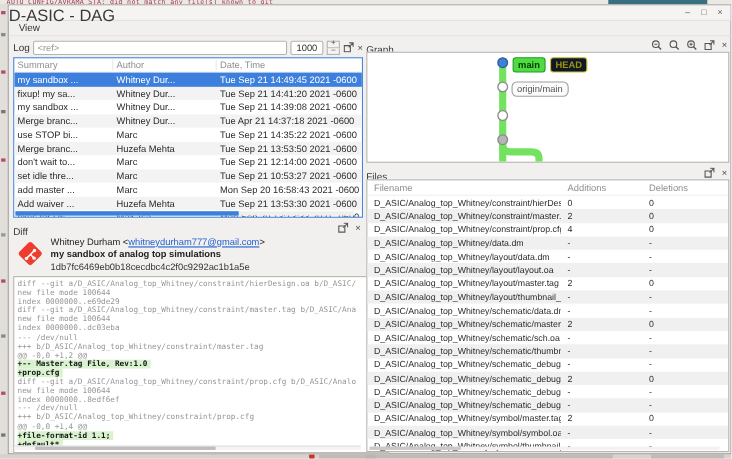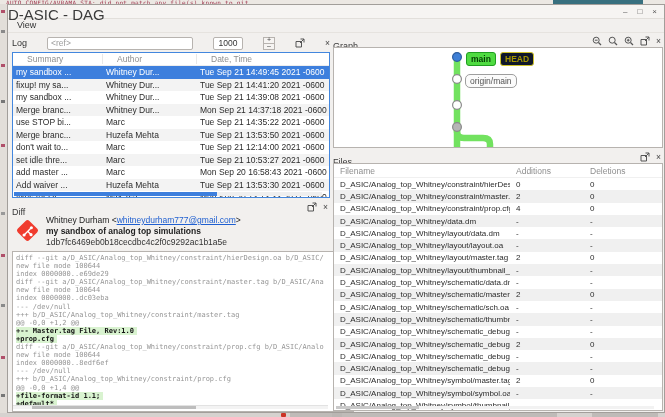--- a/index.html
+++ b/index.html
@@ -23,36 +23,36 @@
   .winctl{position:absolute;right:7px;top:0;height:13px;display:flex;gap:10px;align-items:center;color:#5a5a5a;font-size:8px;line-height:8px;}
   .menubar{position:absolute;left:0;top:13px;right:0;height:14px;font-size:9px;color:#333;border-bottom:1px solid #e6e3df;}
   .menu-item{display:inline-block;padding:2px 9px 0 9px;}
 
   .panel-title{font-size:9px;color:#3a3a3a;}
   .panel-head{position:absolute;height:12px;}
   .panel-icons{position:absolute;right:2px;top:0;display:flex;gap:6px;align-items:center;height:12px;}
   .xglyph{font-size:8.5px;color:#444;line-height:8px;}
 
   
-  .log-toolbar{position:absolute;left:4px;top:30px;width:318px;height:16px;display:flex;align-items:center;gap:20px;font-size:9px;color:#333;}
+  .log-toolbar{position:absolute;left:4px;top:30px;width:318px;height:16px;display:flex;align-items:center;gap:3px;font-size:9px;color:#333;}
   .ref-input,.count-input{height:13px;border:1px solid #b7b3af;background:#fff;font-family:"Liberation Sans",sans-serif;
      font-size:8.5px;padding:0 3px;box-sizing:border-box;border-radius:2px;color:#333;outline:none;}
   .ref-input{flex:1;}
   .ref-input::placeholder{color:#9c9c9c;}
   .count-input{width:30px;text-align:center;}
   .spinner{width:12px;height:13px;display:flex;flex-direction:column;}
   .spin-btn{flex:1;border:1px solid #b7b3af;background:#f6f4f2;font-size:7px;line-height:4px;text-align:center;color:#444;box-sizing:border-box;cursor:default;}
   .spin-btn.dn{border-top:none;}
 
   
   .commit-table{position:absolute;left:4px;top:47px;width:318px;height:146px;background:#fff;
       border:1px solid #4387de;box-sizing:border-box;overflow:hidden;}
   .ct-header,.commit-row{display:grid;grid-template-columns:90px 94px 1fr;}
   .ct-header{height:12px;color:#8f8f8f;font-size:8.5px;border-bottom:1px solid #ededed;align-items:center;}
-  .ct-header div{padding-left:14px;border-right:1px solid #e8e8e8;overflow:hidden;white-space:nowrap;}
+  .ct-header div{padding-left:3px;border-right:1px solid #e8e8e8;overflow:hidden;white-space:nowrap;}
   .ct-header div:last-child{border-right:none;}
   .commit-row{height:12.5px;font-size:8.5px;color:#2b2b2b;align-items:center;}
   .commit-row div{padding-left:3px;overflow:hidden;white-space:nowrap;}
   .commit-row.alt{background:#f3f3f3;}
   .commit-row.selected{background:#3d7fdd;color:#fff;}
   .ct-hscroll{position:absolute;left:1px;bottom:1px;width:308px;height:4px;background:#efefef;}
   .ct-hscroll .thumb{width:66%;height:100%;background:#3d7fdd;}
 
   
   .diff-head{left:4px;top:196px;width:318px;}
@@ -169,21 +169,21 @@
             <div>Tue Sep 21 14:41:20 2021 -0600</div>
           </div>
           <div class="commit-row">
             <div>my sandbox ...</div>
             <div>Whitney Dur...</div>
             <div>Tue Sep 21 14:39:08 2021 -0600</div>
           </div>
           <div class="commit-row alt">
             <div>Merge branc...</div>
             <div>Whitney Dur...</div>
-            <div>Mon Sep 21 14:37:18 2021 -0600</div>
+            <div>Tue Apr 21 14:37:18 2021 -0600</div>
           </div>
           <div class="commit-row">
             <div>use STOP bi...</div>
             <div>Marc</div>
             <div>Tue Sep 21 14:35:22 2021 -0600</div>
           </div>
           <div class="commit-row alt">
             <div>Merge branc...</div>
             <div>Huzefa Mehta</div>
             <div>Tue Sep 21 13:53:50 2021 -0600</div>

